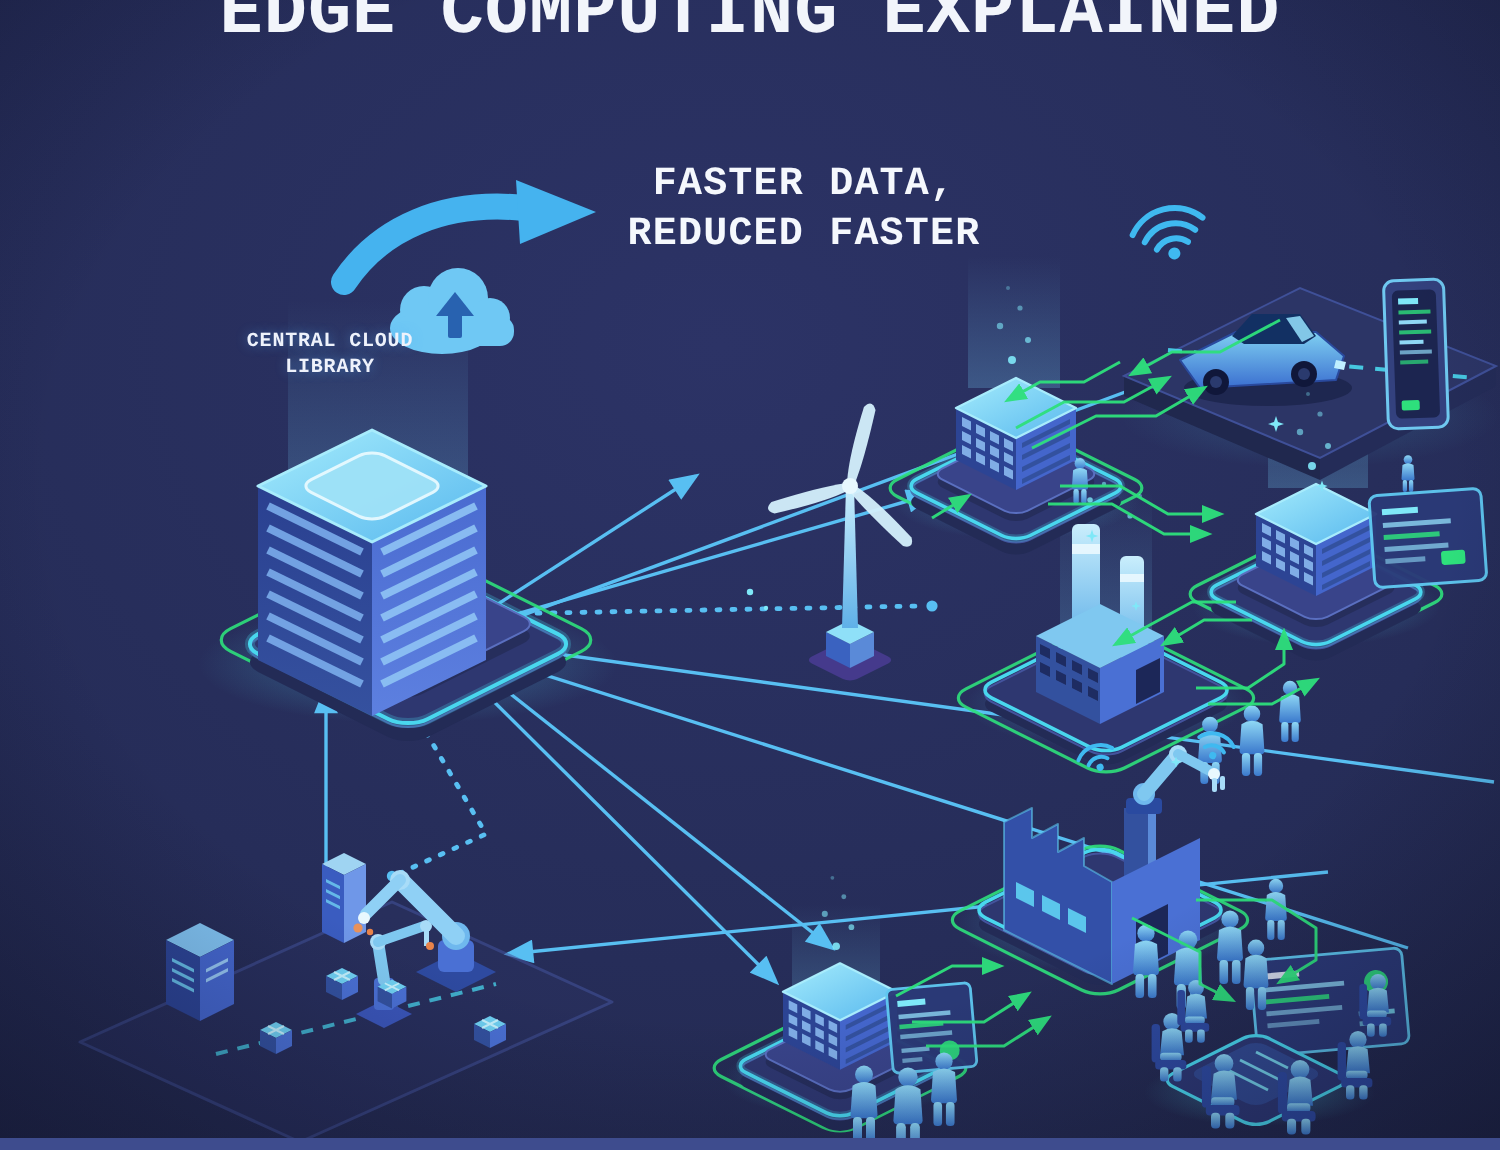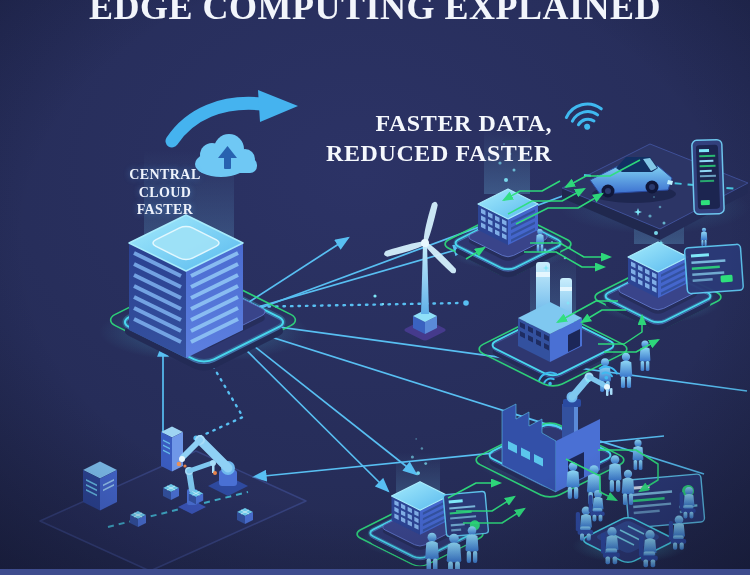--- a/index.html
+++ b/index.html
@@ -2,32 +2,32 @@
 <html style="--background: #242b54; --title-text: #f2f5fb; --callout-text: #f5f8fd; --label-text: #eef2fb; --arrow-blue: #45b3ef; --line-blue: #58bff2; --circuit-green: #2ee07c; --glow-cyan: #49d7ee; --bottom-bar: #3e4c8e;"><head>
 <meta charset="utf-8">
 <style>
   :root{
     --background:#242b54; --title-text:#f2f5fb; --callout-text:#f5f8fd; --label-text:#eef2fb;
     --arrow-blue:#45b3ef; --line-blue:#58bff2; --circuit-green:#2ee07c; --glow-cyan:#49d7ee;
     --bottom-bar:#3e4c8e;
   }
   html,body{margin:0;padding:0;background:#111;}
   .stage{position:relative;width:750px;height:575px;overflow:hidden;background:var(--background);
-         font-family:Liberation Serif, serif;}
+         font-family:Liberation Mono, monospace;}
   .stage svg{position:absolute;left:0;top:0;}
   .lnB{stroke:var(--line-blue);stroke-width:1.7;fill:none;}
   .lnBd{stroke:var(--line-blue);stroke-width:2.4;fill:none;stroke-dasharray:1.5 6;stroke-linecap:round;}
   .lnG{stroke:var(--circuit-green);stroke-width:1.5;fill:none;stroke-linejoin:round;opacity:.95;}
   .grOut{stroke:var(--circuit-green);fill:none;stroke-width:1.6;opacity:.9;}
   .title{position:absolute;top:-11px;left:0;width:750px;text-align:center;
          font-weight:700;font-size:36px;letter-spacing:.5px;color:var(--title-text);line-height:1;}
-  .callout{position:absolute;top:80px;left:252px;width:300px;text-align:right;
-         font-weight:700;font-size:24px;letter-spacing:.6px;color:var(--callout-text);line-height:1.25;margin-top:28px;}
+  .callout{position:absolute;top:80px;left:252px;width:300px;text-align:center;
+         font-weight:700;font-size:20px;letter-spacing:.6px;color:var(--callout-text);line-height:1.25;}
   .cloudlabel{position:absolute;top:166px;left:103px;width:124px;text-align:center;
-         font-weight:700;font-size:14px;letter-spacing:.4px;color:var(--label-text);line-height:1.25;
+         font-weight:700;font-size:10px;letter-spacing:.4px;color:var(--label-text);line-height:1.25;
          text-shadow:0 0 6px rgba(90,180,255,.45);}
 </style>
 </head>
 <body>
 
 <div class="stage">
 <svg width="750" height="575" viewBox="0 0 750 575">
   <defs>
     <radialGradient id="bgG" cx="48%" cy="30%" r="90%">
       <stop offset="0%" stop-color="#2c3366"></stop>
@@ -601,15 +601,15 @@
   <rect x="0" y="569" width="750" height="6" fill="var(--bottom-bar)"></rect>
 </svg>
 
   <div class="title">EDGE COMPUTING EXPLAINED</div>
   <div class="callout">
     <div>FASTER DATA,</div>
     <div>REDUCED FASTER</div>
   </div>
   <div class="cloudlabel">
     <div>CENTRAL CLOUD</div>
-    <div>FASTER</div>
+    <div>LIBRARY</div>
   </div>
 </div>
 
 </body></html>

